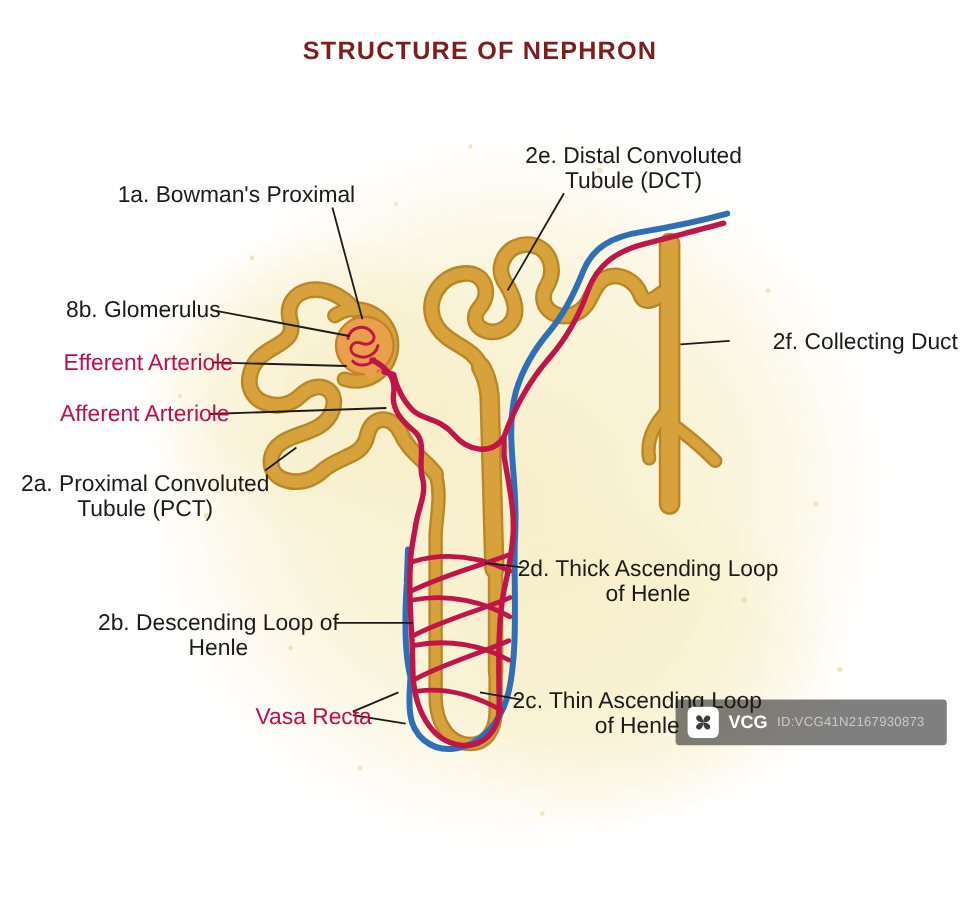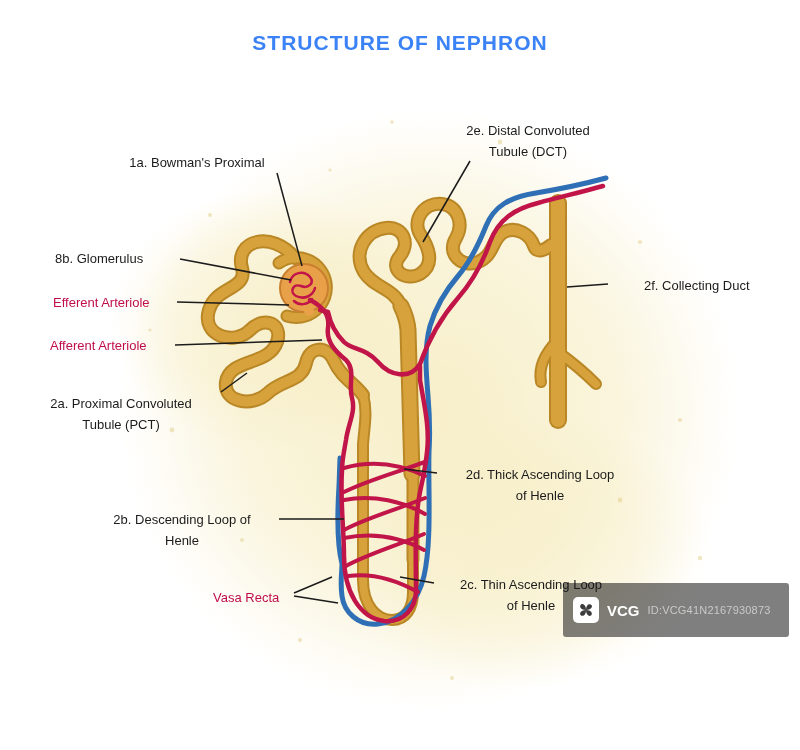--- a/index.html
+++ b/index.html
@@ -2,38 +2,38 @@
 <html style="--ink: #1B1B1B; --red-label: #C00E4D; --gold: #D7A23C; --gold-edge: #B98725; --artery: #C11449; --vein: #2F6FB5; --glom: #E9A149; --glom-edge: #C97F2F; --wash: #F6ECC0;"><head>
 <meta charset="utf-8">
 <style>
   html,body{margin:0;padding:0}
   body{
     width:800px;height:750px;position:relative;background:#ffffff;
     font-family:"Liberation Sans",sans-serif;overflow:hidden;
   }
   #title{
     position:absolute;top:31px;left:0;width:100%;text-align:center;
-    font-size:21px;font-weight:600;letter-spacing:1px;color:#3b82f6;
+    font-size:21px;font-weight:600;letter-spacing:1px;color:#7f1d1d;
   }
   .lbl{
-    position:absolute;font-size:13px;line-height:21px;color:var(--ink,#1b1b1b);
+    position:absolute;font-size:19px;line-height:21px;color:var(--ink,#1b1b1b);
     white-space:pre-line;
   }
   .lbl.nowrap{white-space:nowrap}
   .lbl.center{transform:translateX(-50%);text-align:center}
   .lbl.red{color:var(--red-label,#c00e4d)}
   svg.diagram{position:absolute;left:0;top:0}
   .tube-o{fill:none;stroke:var(--gold-edge,#b98725);stroke-linecap:round;stroke-linejoin:round}
   .tube-i{fill:none;stroke:var(--gold,#d7a23c);stroke-linecap:round;stroke-linejoin:round}
   .artery{fill:none;stroke:var(--artery,#c11449);stroke-linecap:round;stroke-linejoin:round}
   .vein{fill:none;stroke:var(--vein,#2f6fb5);stroke-linecap:round;stroke-linejoin:round}
   .leader{stroke:var(--ink,#1b1b1b);stroke-width:1.5;fill:none}
   .glom-c{fill:var(--glom,#e9a149);stroke:var(--glom-edge,#c97f2f);stroke-width:2}
   .wm{
-    position:absolute;left:563px;top:583px;width:226px;height:54px;
+    position:absolute;left:563px;top:583px;width:226px;height:38px;
     background:rgba(22,22,22,.55);border-radius:3px;display:flex;align-items:center;
     gap:8px;padding:0 10px;box-sizing:border-box;
   }
   .wm-logo{width:26px;height:26px;background:#ffffff;border-radius:5px;
     display:flex;align-items:center;justify-content:center;flex:0 0 auto}
   .wm-brand{color:#ffffff;font-weight:bold;font-size:15px}
   .wm-id{color:#c9c9c9;font-size:11px;letter-spacing:.2px;white-space:nowrap}
 </style>
 </head>
 <body>

